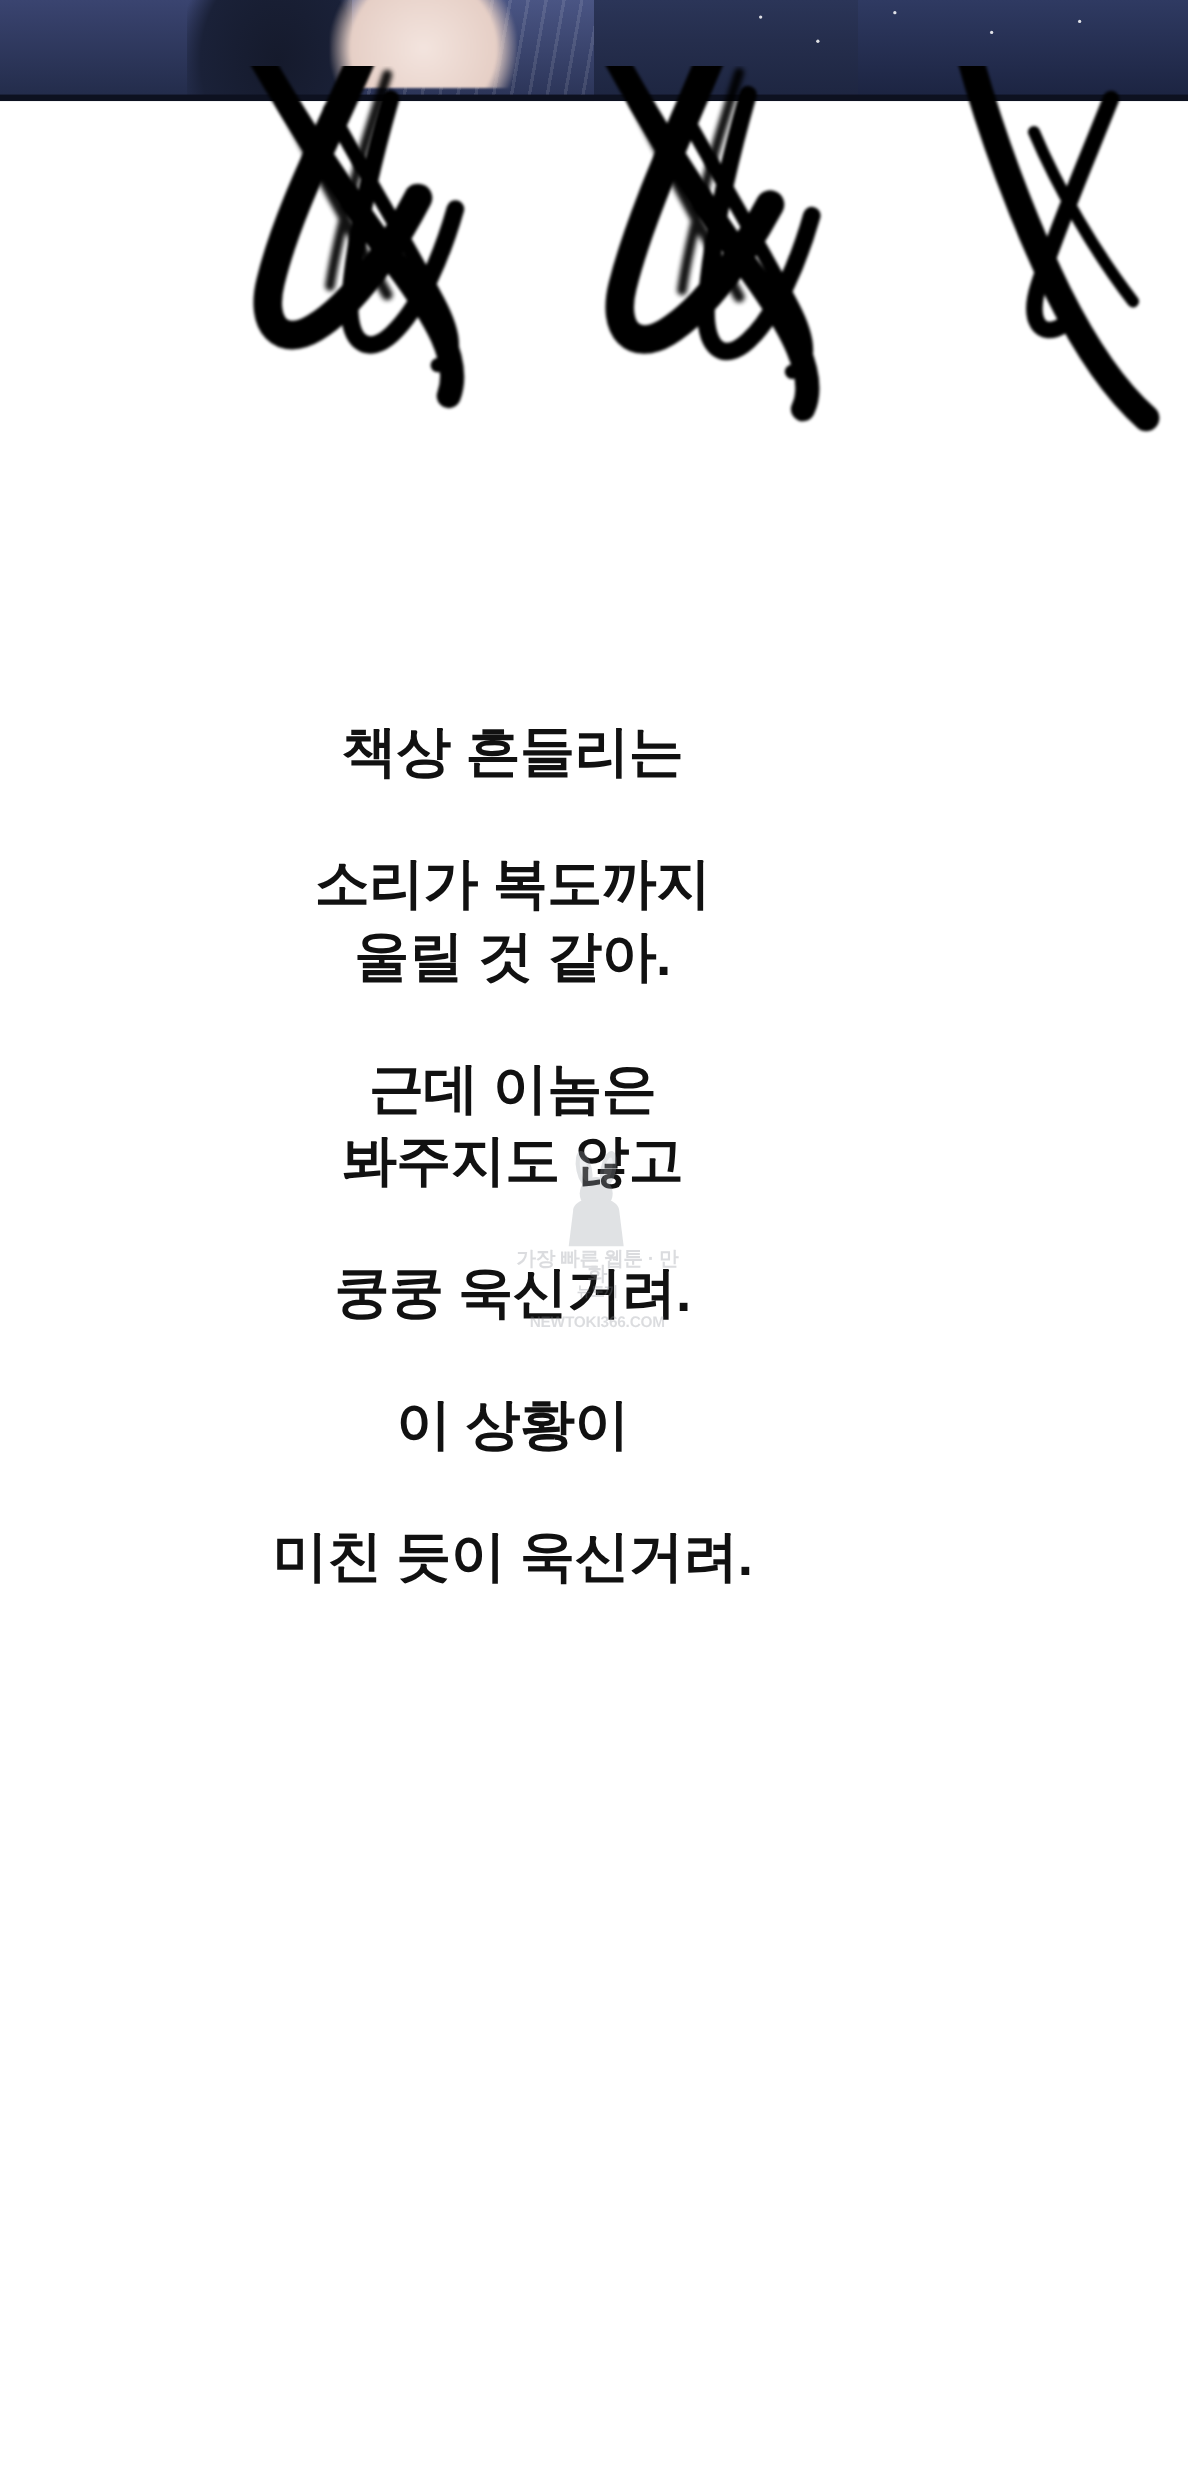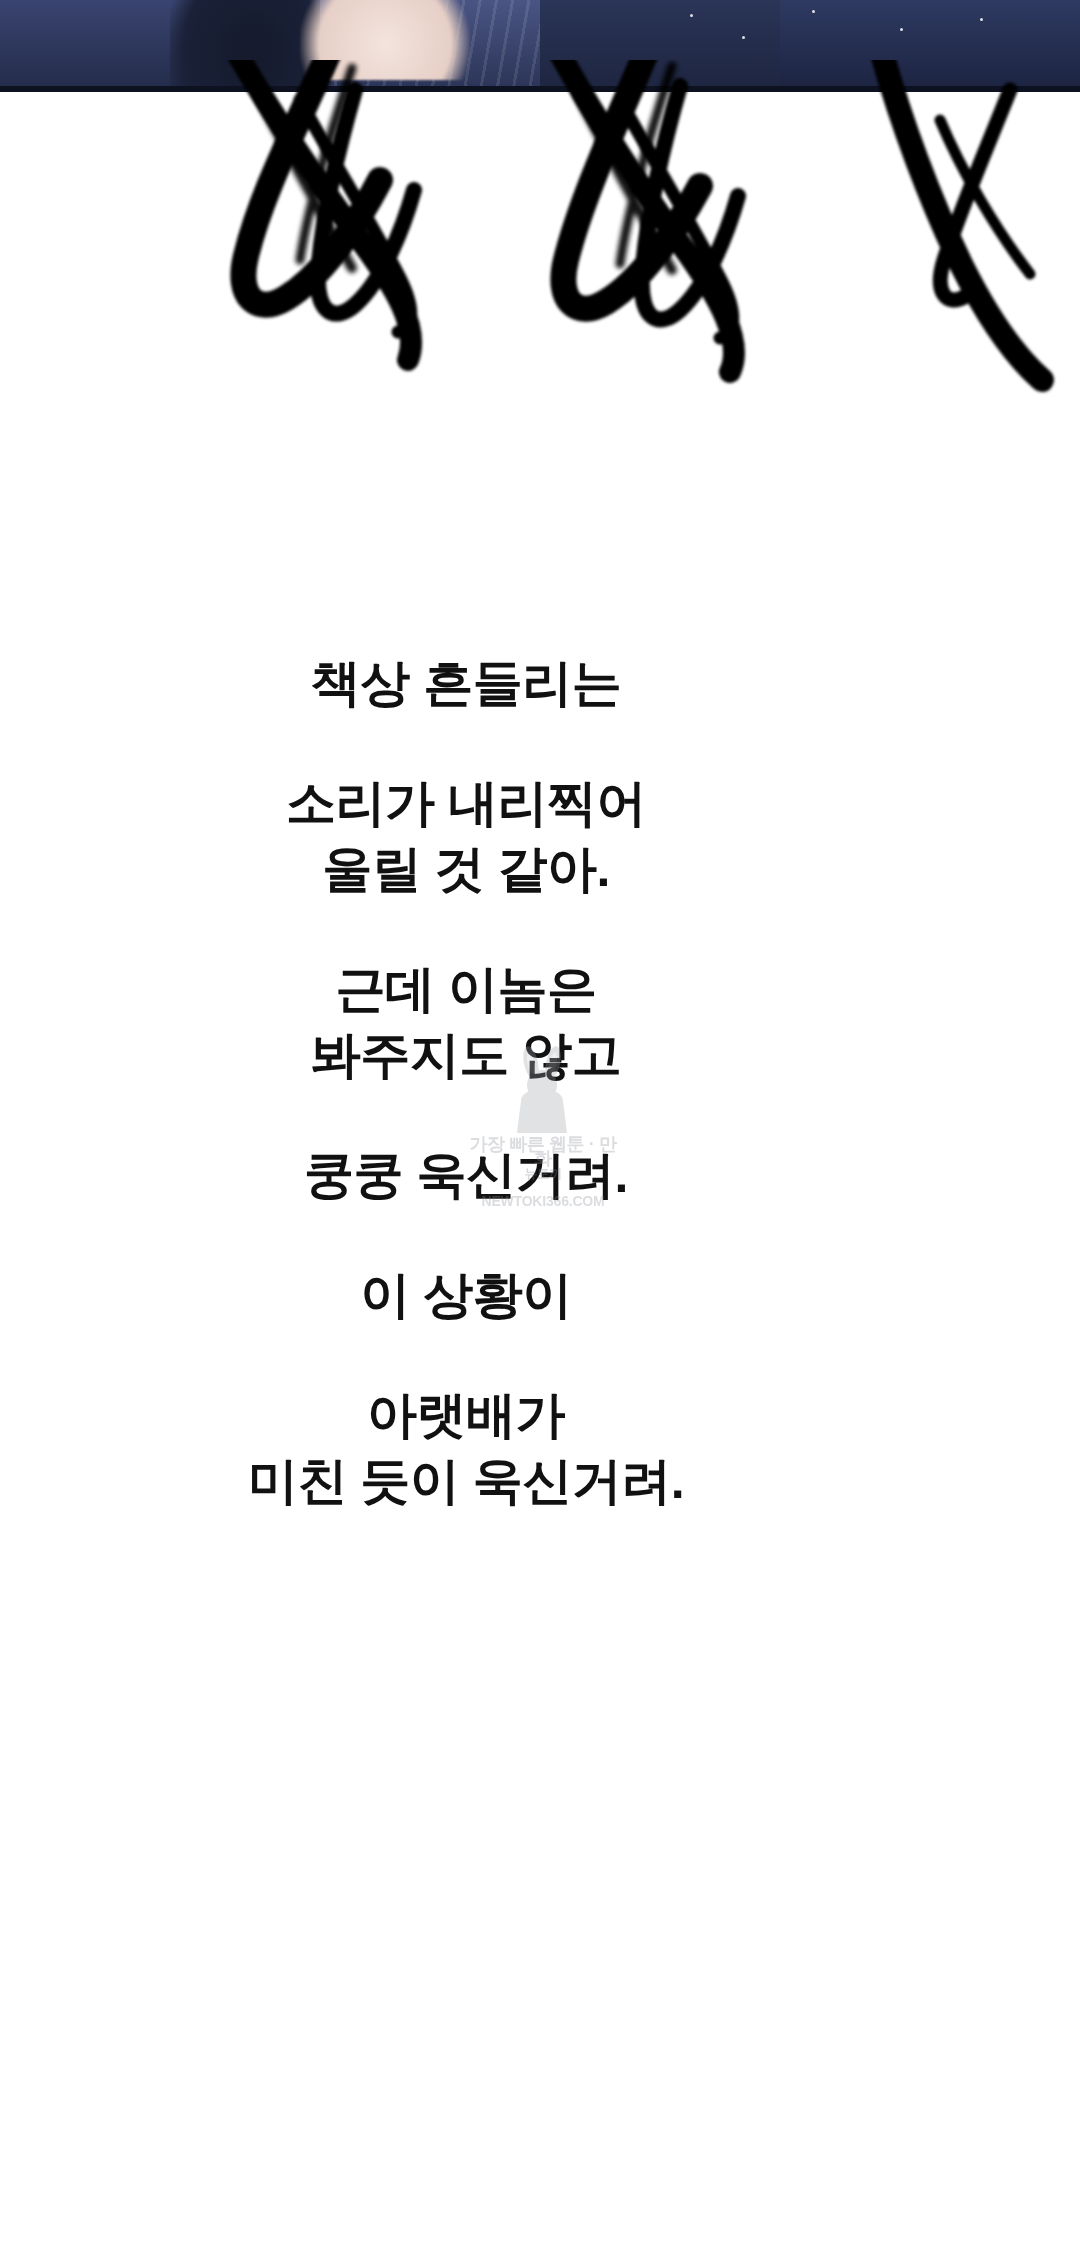--- a/index.html
+++ b/index.html
@@ -224,39 +224,38 @@
   </svg>
 </div>
 
 <div class="text-block">
 
   <div class="para">
     <div class="line">책상 흔들리는</div>
   </div>
 
   <div class="para">
-    <div class="line">소리가 내리찍어</div>
+    <div class="line">소리가 복도까지</div>
     <div class="line">울릴 것 같아.</div>
   </div>
 
   <div class="para">
     <div class="line">근데 이놈은</div>
     <div class="line">봐주지도 않고</div>
   </div>
 
   <div class="para">
     <div class="line">쿵쿵 욱신거려.</div>
   </div>
 
   <div class="para">
     <div class="line">이 상황이</div>
   </div>
 
   <div class="para">
-    <div class="line">아랫배가</div>
     <div class="line">미친 듯이 욱신거려.</div>
   </div>
 
 </div>
 
 <div class="watermark">
   <div class="wm-figure">
     <svg width="96" height="92" viewBox="0 0 96 92" xmlns="http://www.w3.org/2000/svg" aria-hidden="true">
       <g fill="#9aa0a8">
         <ellipse cx="36" cy="18" rx="7" ry="17" transform="rotate(-12 36 18)"></ellipse>

